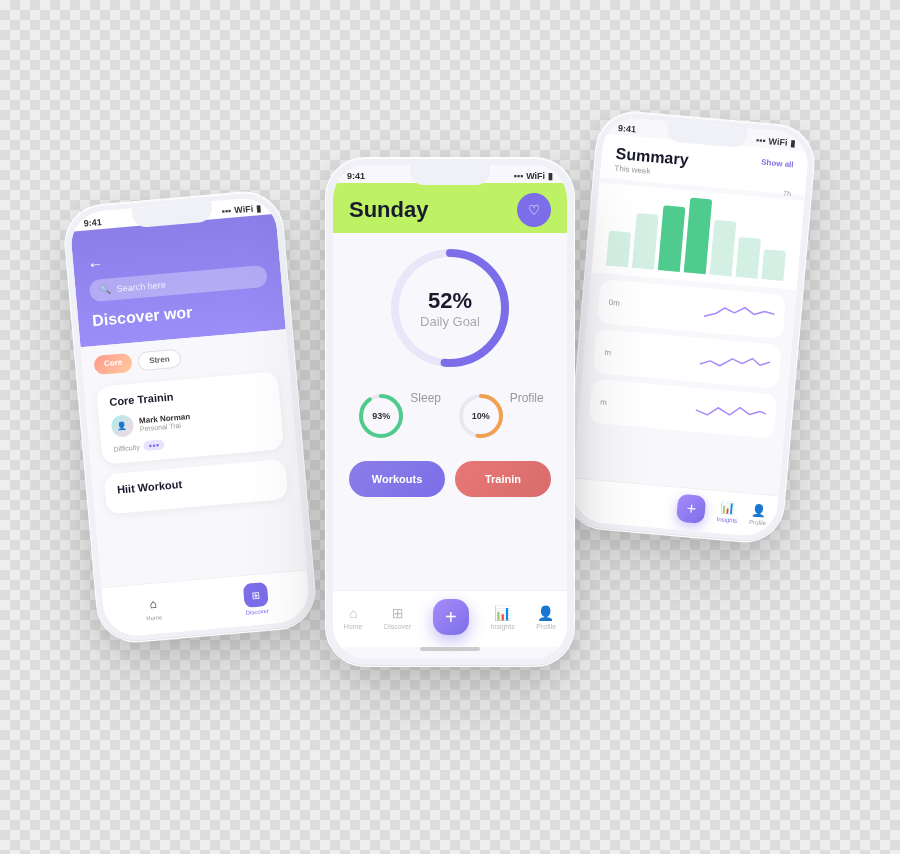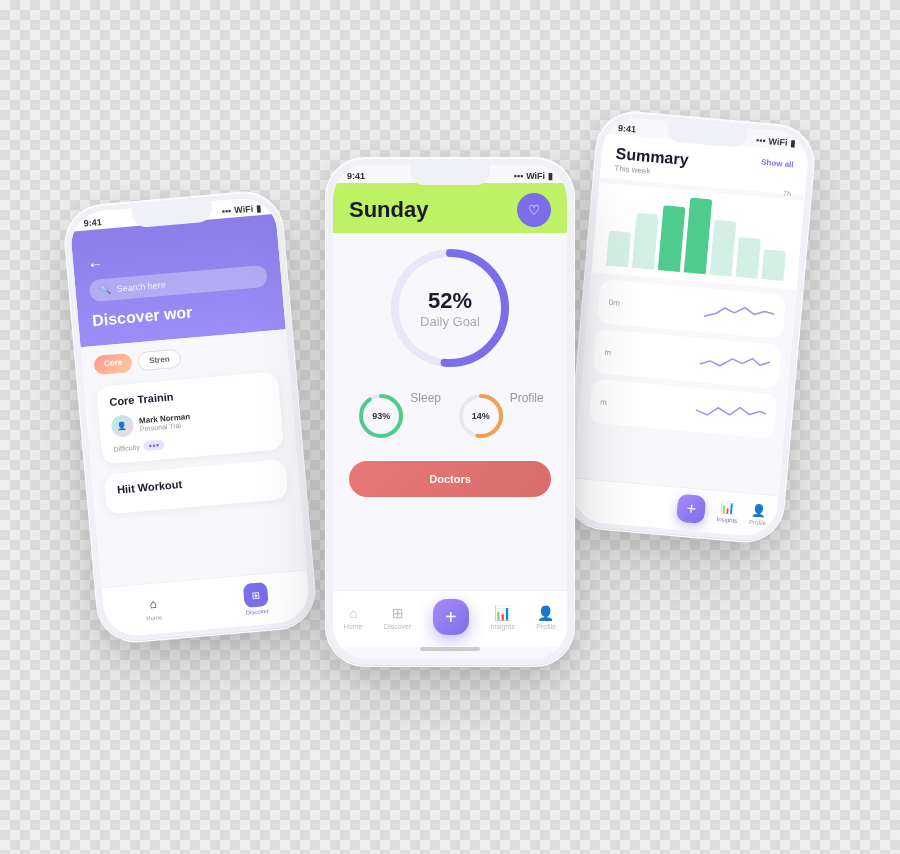--- a/index.html
+++ b/index.html
@@ -815,29 +815,30 @@
             </div>
             <div class="stat-name">Sleep</div>
           </div>
 
           <div class="stat-circle">
             <div class="stat-ring">
               <svg viewBox="0 0 50 50">
                 <circle cx="25" cy="25" r="20" fill="none" stroke="#e8e8f0" stroke-width="4"></circle>
                 <circle cx="25" cy="25" r="20" fill="none" stroke="#f0a050" stroke-width="4" stroke-dasharray="66 125" stroke-linecap="round"></circle>
               </svg>
-              <div class="stat-ring-text">14%</div>
+              <div class="stat-ring-text">10%</div>
             </div>
             <div class="stat-name">Profile</div>
           </div>
 
         </div>
 
         <div class="action-buttons">
-          <div class="btn-doctors">Doctors</div>
+          <div class="btn-workouts">Workouts</div>
+          <div class="btn-doctors">Trainin</div>
         </div>
 
         <div class="center-nav">
           <div class="center-nav-item">
             <span style="font-size:14px;color:#bbb;">⌂</span>
             <div class="center-nav-label">Home</div>
           </div>
           <div class="center-nav-item">
             <span style="font-size:14px;color:#bbb;">⊞</span>
             <div class="center-nav-label">Discover</div>

